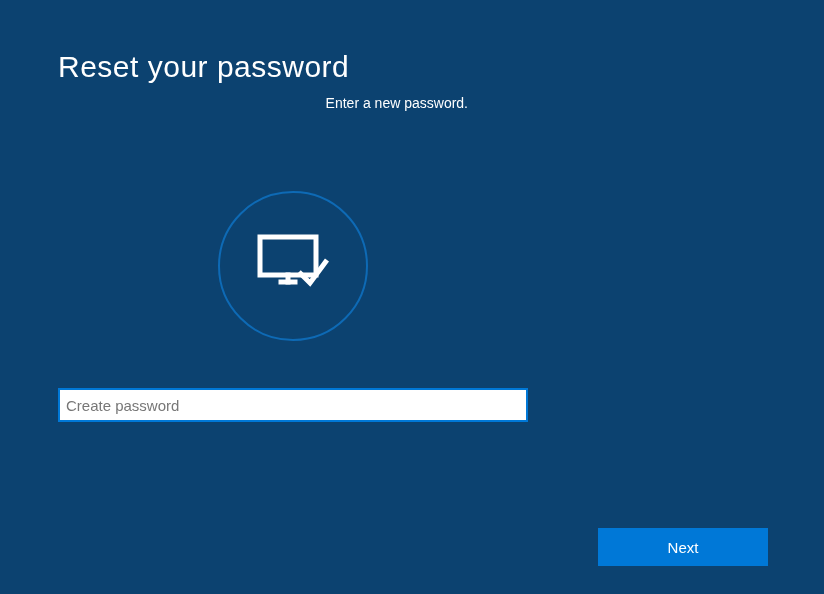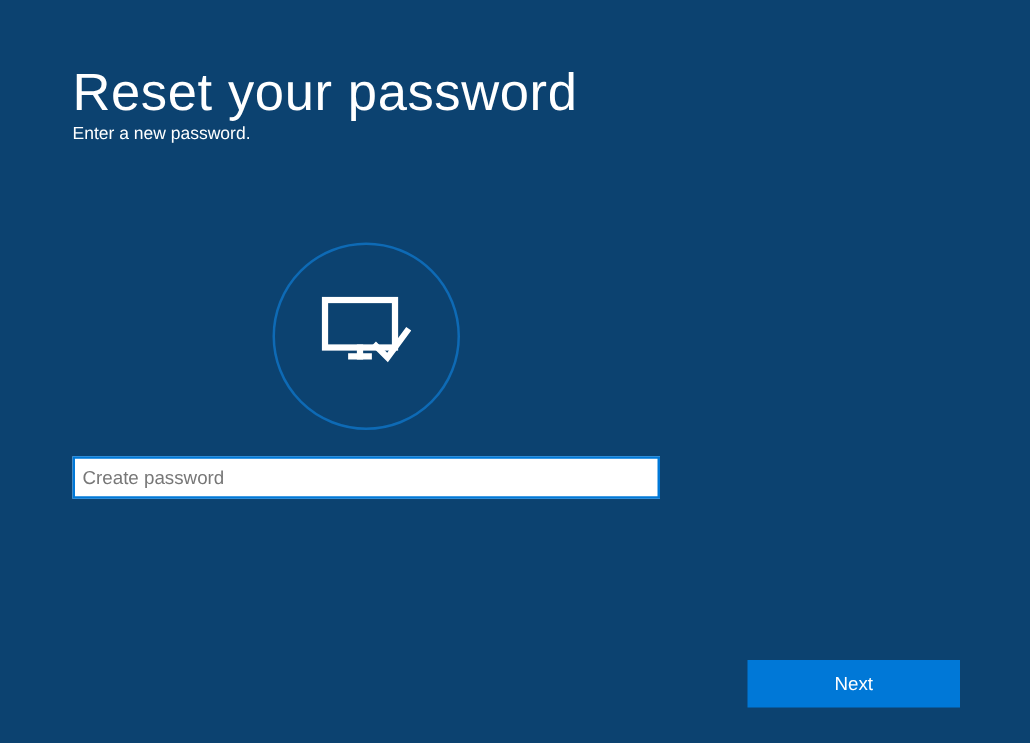--- a/index.html
+++ b/index.html
@@ -13,50 +13,50 @@
       background-color: #0c4270;
       font-family: 'Segoe UI', 'Segoe UI Light', Tahoma, sans-serif;
       color: #ffffff;
       position: relative;
       overflow: hidden;
     }
     .container {
       padding: 50px 58px 0 58px;
     }
     .title {
-      font-size: 42px;
+      font-size: 30px;
       font-weight: 300;
       letter-spacing: 0.5px;
-      margin-bottom: 0;
+      margin-bottom: 11px;
     }
     .subtitle {
       font-size: 14px;
       font-weight: 400;
-      text-align: left;
+      text-align: right;
       width: 410px;
     }
     .icon-area {
       margin-top: 80px;
       margin-left: 160px;
     }
     .icon-circle {
       width: 150px;
       height: 150px;
       border: 2px solid #0e6ab5;
       border-radius: 50%;
       display: flex;
       align-items: center;
       justify-content: center;
     }
     .monitor-svg {
       width: 72px;
       height: 60px;
     }
     .input-area {
-      margin-top: 21px;
+      margin-top: 47px;
     }
     .password-input {
       width: 470px;
       height: 34px;
       background-color: #ffffff;
       border: 2px solid #0078d7;
       padding: 0 6px;
       font-size: 15px;
       font-family: 'Segoe UI', Tahoma, sans-serif;
       color: #000000;

